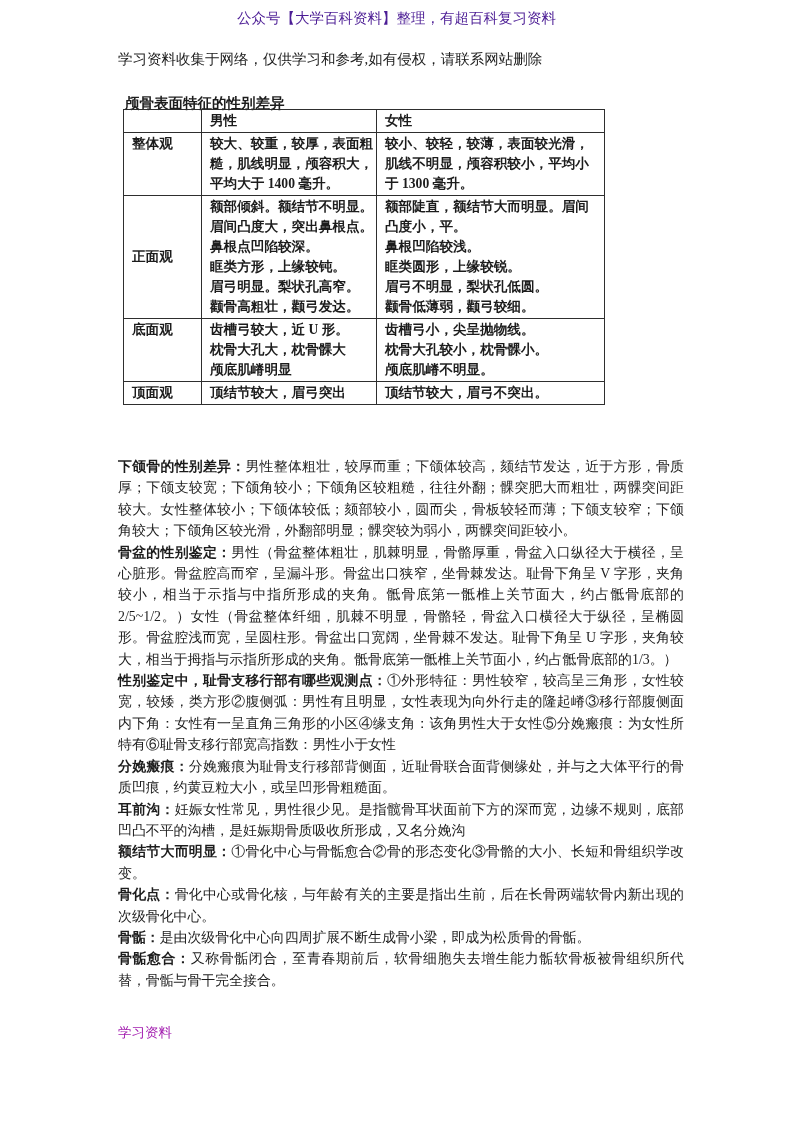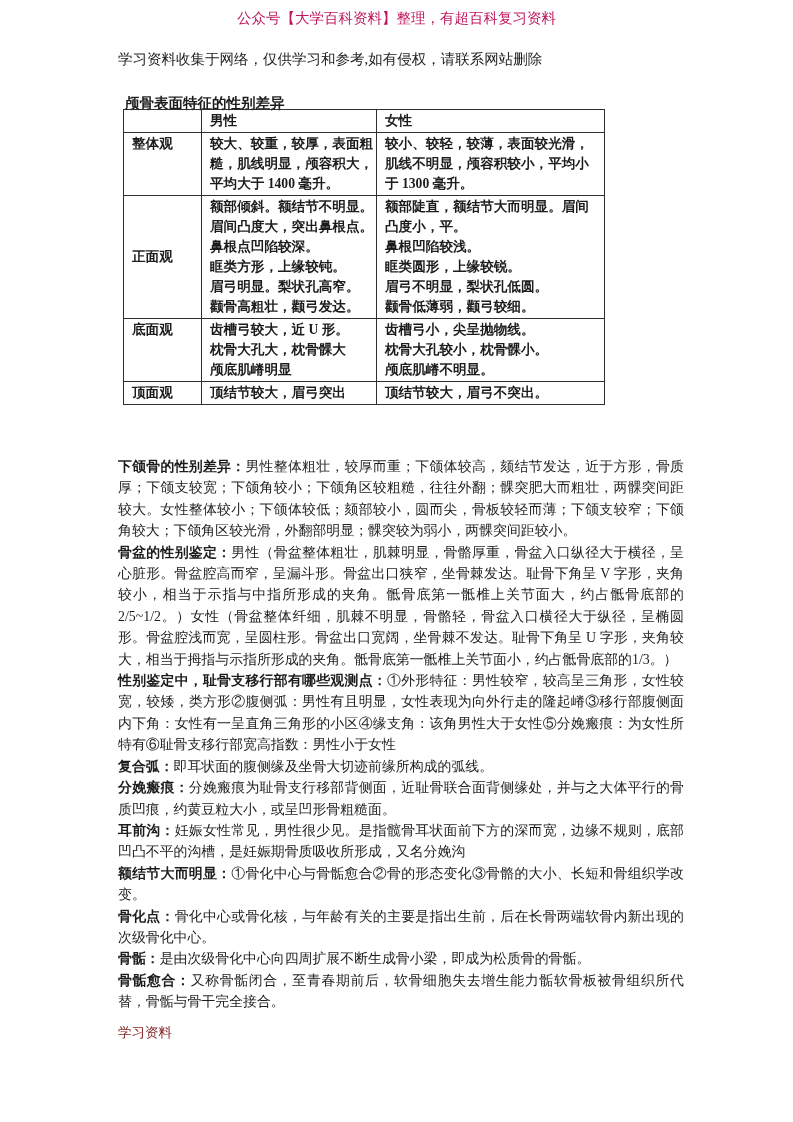--- a/index.html
+++ b/index.html
@@ -9,21 +9,21 @@
     background:#ffffff;
     margin:0 auto;
     font-family:"Liberation Serif","DejaVu Serif",serif;
     color:#1c1c1c;
     overflow:hidden;
   }
   .promo{
     position:absolute;top:8px;left:0;width:100%;
     text-align:center;
     font-size:14.5px;line-height:20px;
-    color:#be185d;
+    color:#4c1d95;
     font-weight:normal;
   }
   .disclaimer{
     position:absolute;top:49px;left:118px;
     font-size:14.5px;line-height:20px;text-align:right;
   }
   .doc-title{
     position:absolute;top:86px;left:118px;
     margin:7px;
     font-size:14.5px;line-height:20px;
@@ -50,21 +50,21 @@
     position:absolute;top:456px;left:118px;
     width:566px;
     font-size:13.9px;line-height:21.4px;
     text-align:justify;
   }
   .paragraphs p{margin:0;padding:0;}
   .paragraphs b{font-weight:bold;}
   .page-footer{
     position:absolute;top:1024px;left:118px;
     font-size:13.5px;line-height:18px;
-    color:#7f1d1d;
+    color:#a21caf;
   }
 </style>
 </head>
 <body>
 
 <div class="page">
 
   <div class="promo">公众号【大学百科资料】整理，有超百科复习资料</div>
 
   <div class="disclaimer">学习资料收集于网络，仅供学习和参考,如有侵权，请联系网站删除</div>
@@ -116,21 +116,20 @@
         <td>顶结节较大，眉弓突出</td>
         <td>顶结节较大，眉弓不突出。</td>
       </tr>
     </tbody>
   </table>
 
   <div class="paragraphs">
     <p><b>下颌骨的性别差异：</b><span>男性整体粗壮，较厚而重；下颌体较高，颏结节发达，近于方形，骨质厚；下颌支较宽；下颌角较小；下颌角区较粗糙，往往外翻；髁突肥大而粗壮，两髁突间距较大。女性整体较小；下颌体较低；颏部较小，圆而尖，骨板较轻而薄；下颌支较窄；下颌角较大；下颌角区较光滑，外翻部明显；髁突较为弱小，两髁突间距较小。</span></p>
     <p><b>骨盆的性别鉴定：</b><span>男性（骨盆整体粗壮，肌棘明显，骨骼厚重，骨盆入口纵径大于横径，呈心脏形。骨盆腔高而窄，呈漏斗形。骨盆出口狭窄，坐骨棘发达。耻骨下角呈 V 字形，夹角较小，相当于示指与中指所形成的夹角。骶骨底第一骶椎上关节面大，约占骶骨底部的2/5~1/2。）女性（骨盆整体纤细，肌棘不明显，骨骼轻，骨盆入口横径大于纵径，呈椭圆形。骨盆腔浅而宽，呈圆柱形。骨盆出口宽阔，坐骨棘不发达。耻骨下角呈 U 字形，夹角较大，相当于拇指与示指所形成的夹角。骶骨底第一骶椎上关节面小，约占骶骨底部的1/3。）</span></p>
     <p><b>性别鉴定中，耻骨支移行部有哪些观测点：</b><span>①外形特征：男性较窄，较高呈三角形，女性较宽，较矮，类方形②腹侧弧：男性有且明显，女性表现为向外行走的隆起嵴③移行部腹侧面内下角：女性有一呈直角三角形的小区④缘支角：该角男性大于女性⑤分娩瘢痕：为女性所特有⑥耻骨支移行部宽高指数：男性小于女性</span></p>
-    <p><b>复合弧：</b><span>即耳状面的腹侧缘及坐骨大切迹前缘所构成的弧线。</span></p>
     <p><b>分娩瘢痕：</b><span>分娩瘢痕为耻骨支行移部背侧面，近耻骨联合面背侧缘处，并与之大体平行的骨质凹痕，约黄豆粒大小，或呈凹形骨粗糙面。</span></p>
     <p><b>耳前沟：</b><span>妊娠女性常见，男性很少见。是指髋骨耳状面前下方的深而宽，边缘不规则，底部凹凸不平的沟槽，是妊娠期骨质吸收所形成，又名分娩沟</span></p>
     <p><b>额结节大而明显：</b><span>①骨化中心与骨骺愈合②骨的形态变化③骨骼的大小、长短和骨组织学改变。</span></p>
     <p><b>骨化点：</b><span>骨化中心或骨化核，与年龄有关的主要是指出生前，后在长骨两端软骨内新出现的次级骨化中心。</span></p>
     <p><b>骨骺：</b><span>是由次级骨化中心向四周扩展不断生成骨小梁，即成为松质骨的骨骺。</span></p>
     <p><b>骨骺愈合：</b><span>又称骨骺闭合，至青春期前后，软骨细胞失去增生能力骺软骨板被骨组织所代替，骨骺与骨干完全接合。</span></p>
   </div>
 
   <div class="page-footer">学习资料</div>
 

